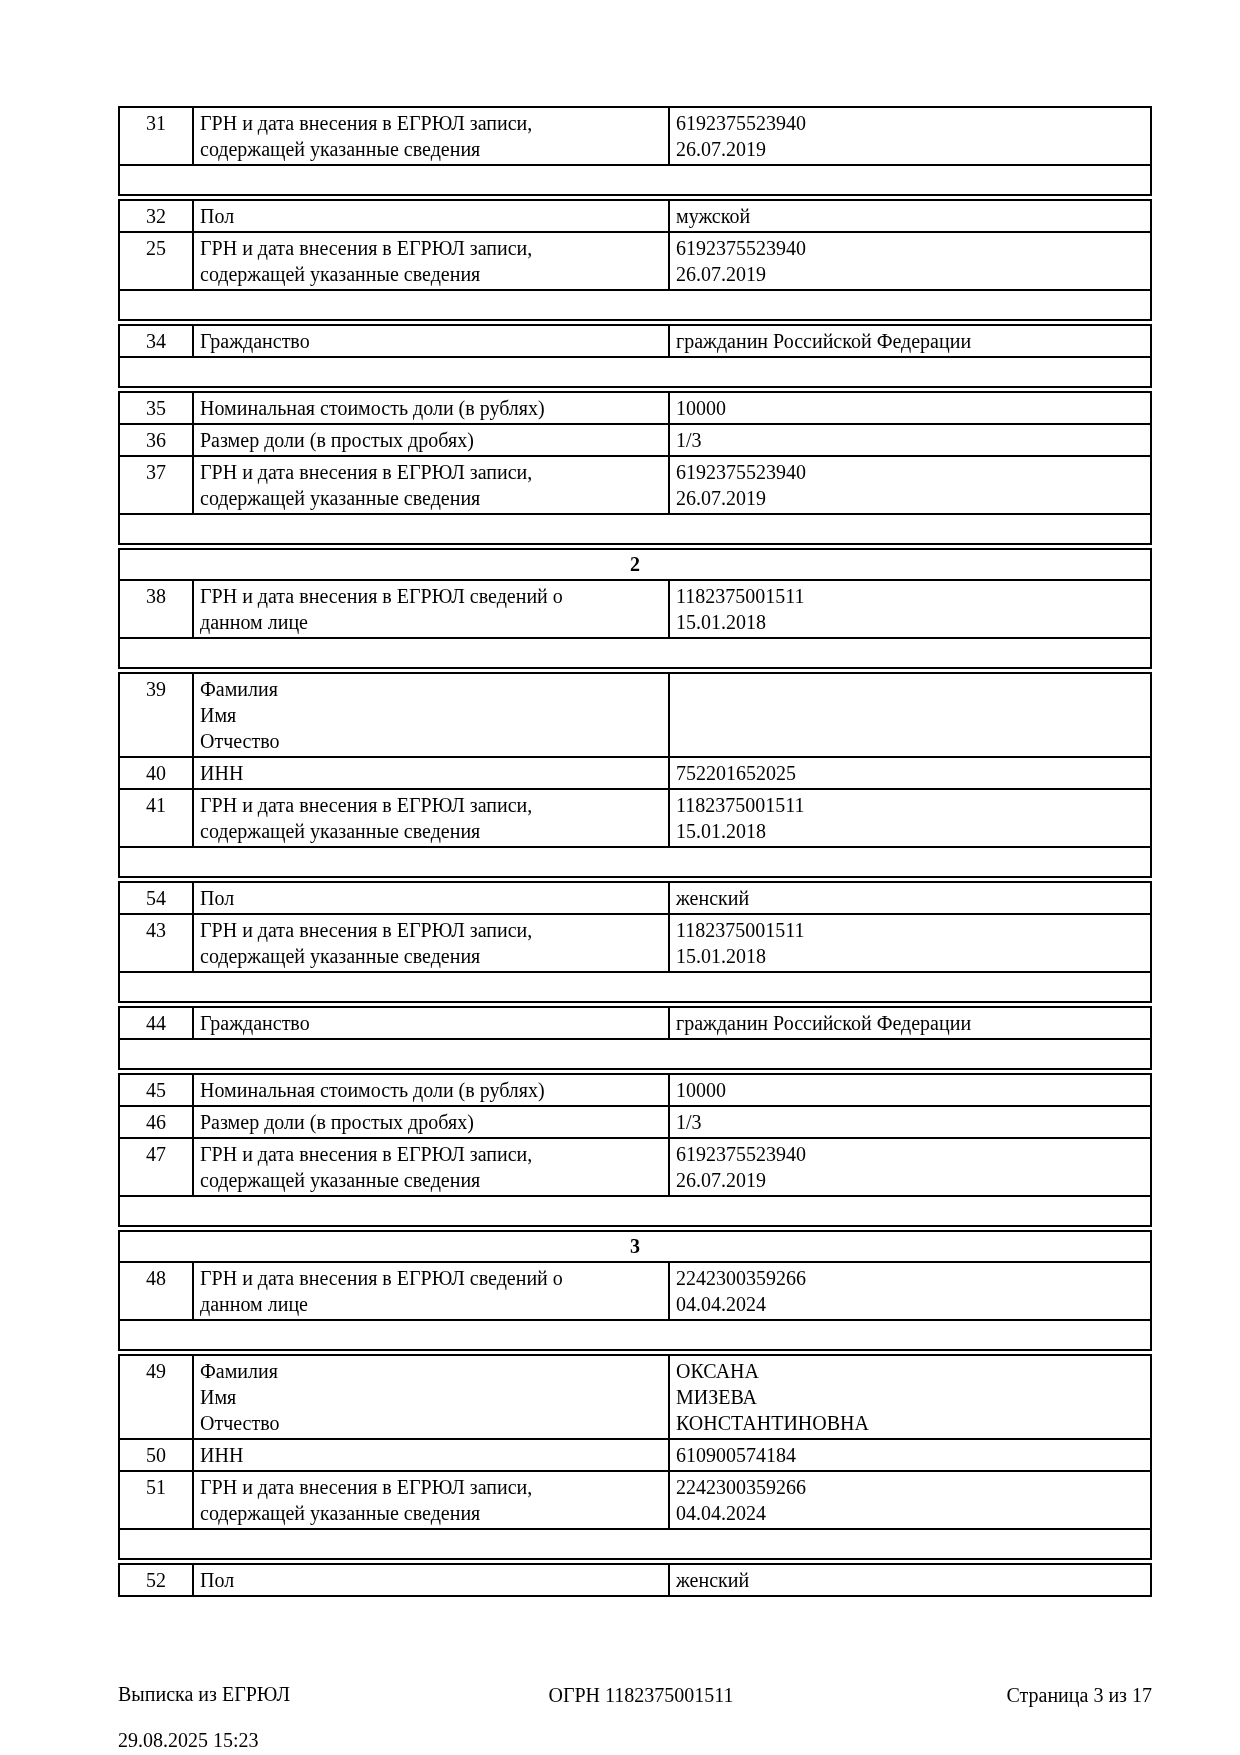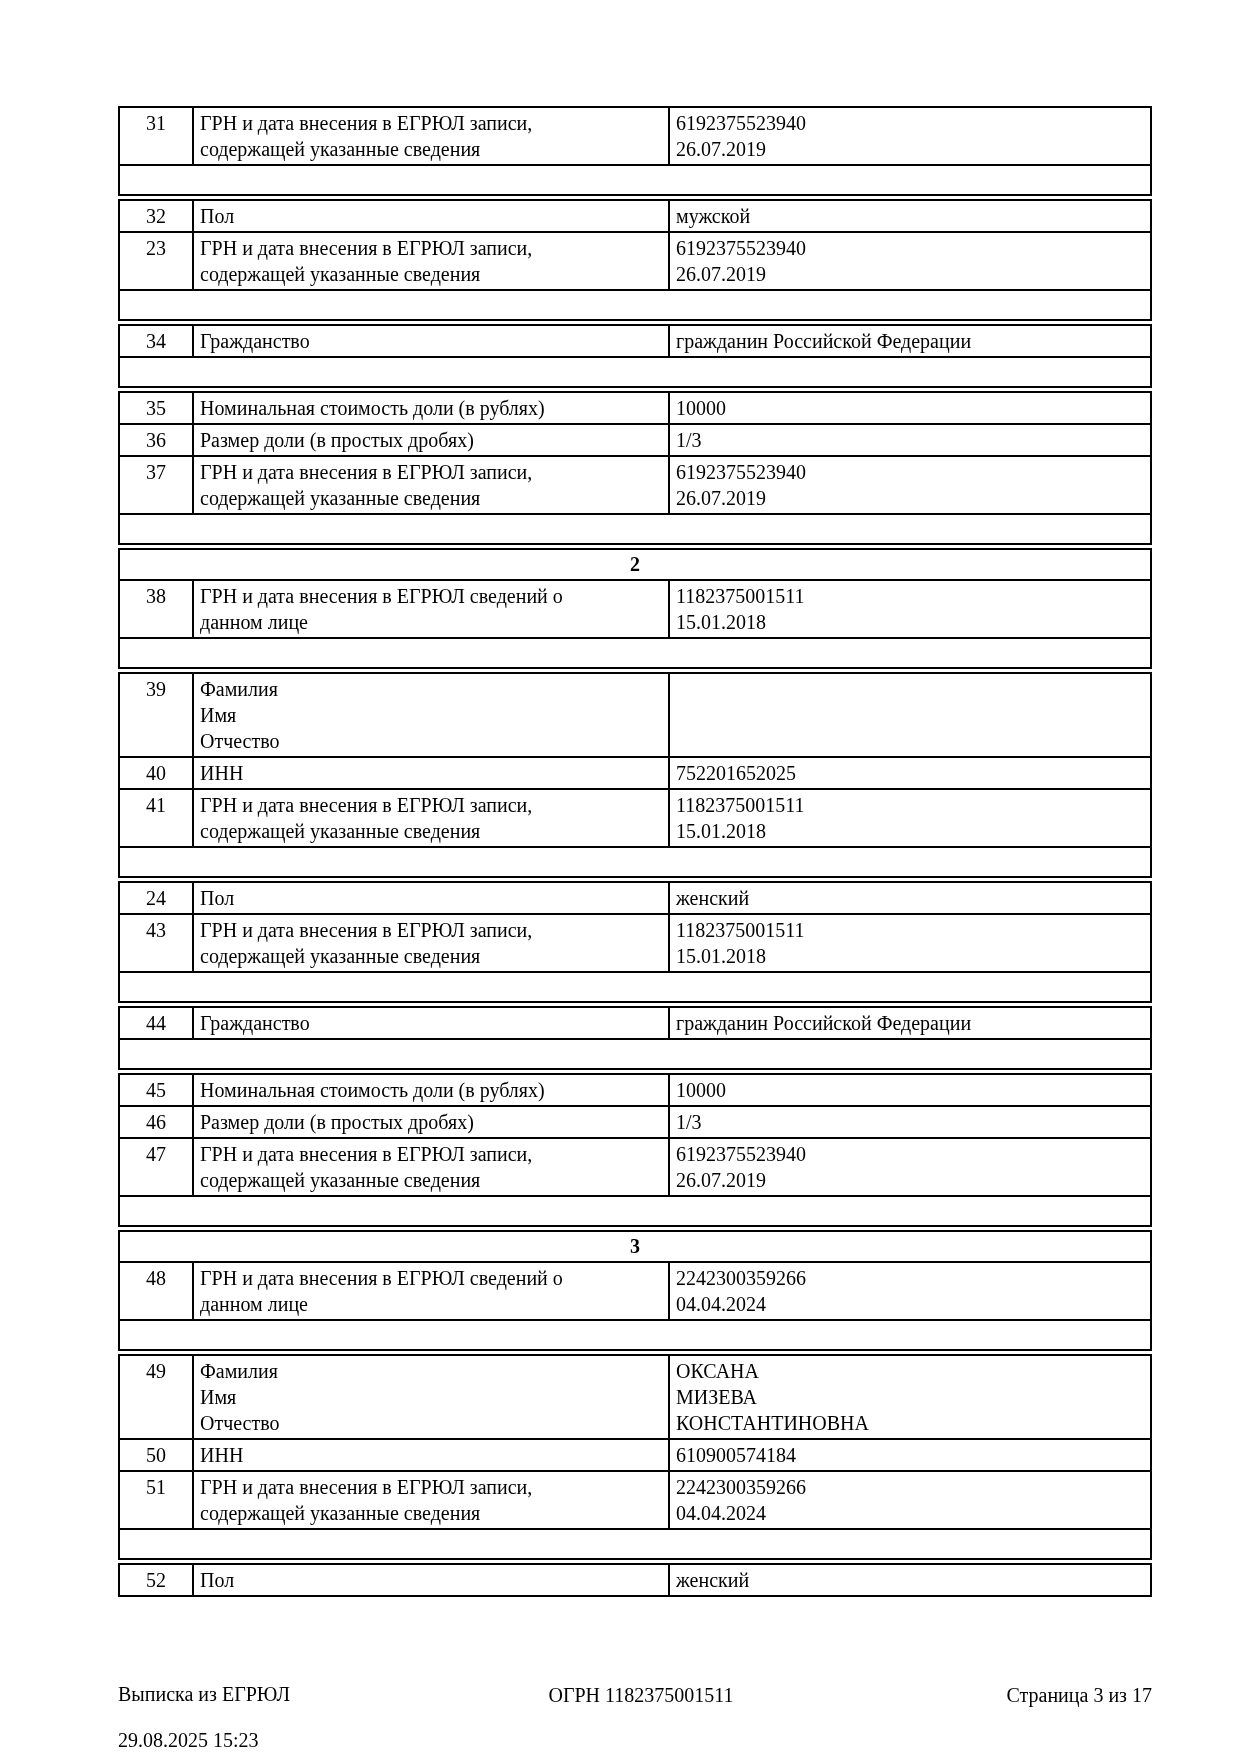--- a/index.html
+++ b/index.html
@@ -123,21 +123,21 @@
         <div class="row">
           <div class="cell cell-num">32</div>
           <div class="cell cell-label">
             <div class="line">Пол</div>
           </div>
           <div class="cell cell-value">
             <div class="line">мужской</div>
           </div>
         </div>
         <div class="row">
-          <div class="cell cell-num">23</div>
+          <div class="cell cell-num">25</div>
           <div class="cell cell-label">
             <div class="line">ГРН и дата внесения в ЕГРЮЛ записи,</div>
             <div class="line">содержащей указанные сведения</div>
           </div>
           <div class="cell cell-value">
             <div class="line">6192375523940</div>
             <div class="line">26.07.2019</div>
           </div>
         </div>
       </div>
@@ -227,21 +227,21 @@
           </div>
           <div class="cell cell-value">
             <div class="line">1182375001511</div>
             <div class="line">15.01.2018</div>
           </div>
         </div>
       </div>
       <div class="spacer"></div>
       <div class="block">
         <div class="row">
-          <div class="cell cell-num">24</div>
+          <div class="cell cell-num">54</div>
           <div class="cell cell-label">
             <div class="line">Пол</div>
           </div>
           <div class="cell cell-value">
             <div class="line">женский</div>
           </div>
         </div>
         <div class="row">
           <div class="cell cell-num">43</div>
           <div class="cell cell-label">

